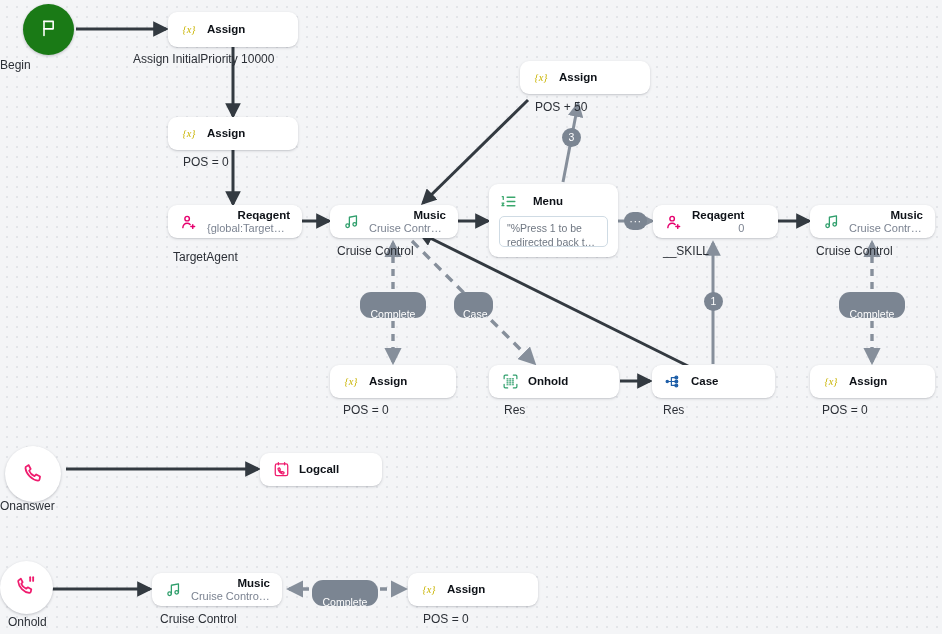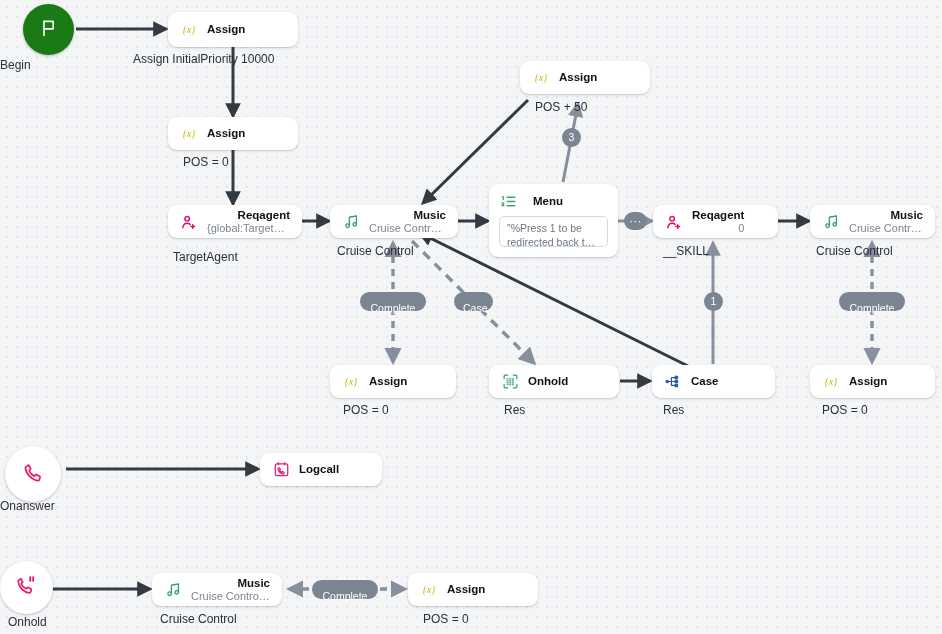--- a/index.html
+++ b/index.html
@@ -107,21 +107,21 @@
 
   
   .badge {
     position: absolute;
     background: #7b8592;
     color: #ffffff;
     border-radius: 11px;
     font-size: 10.5px;
     height: 19px;
     line-height: 19px;
-    padding: 7px 9px;
+    padding: 13px 9px;
     text-align: center;
     white-space: nowrap;
     box-sizing: border-box;
   }
   .badge.round {
     border-radius: 50%;
     width: 19px;
     padding: 0;
   }
   .badge.dots {

